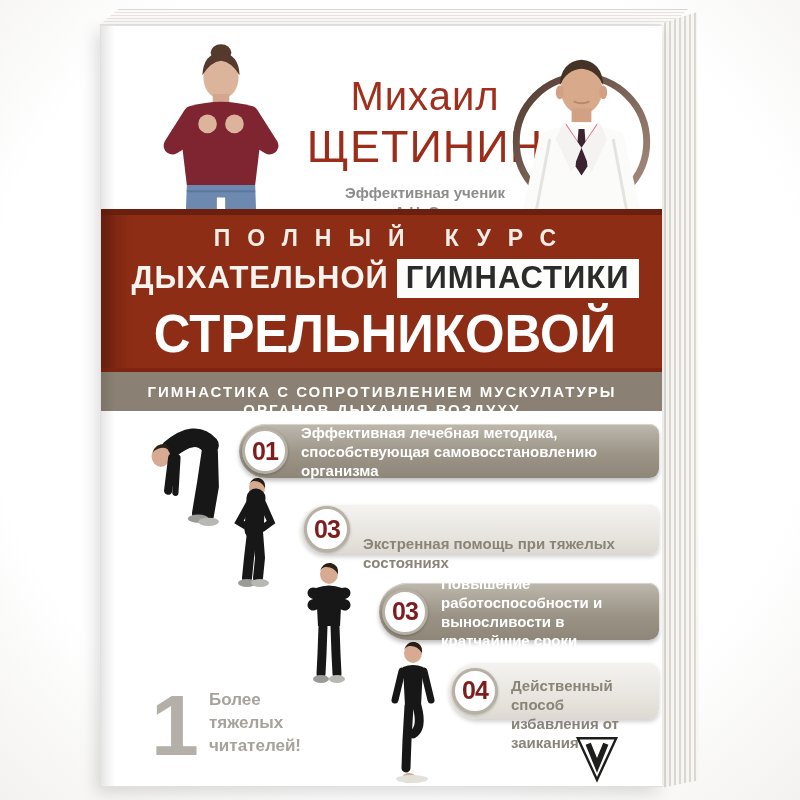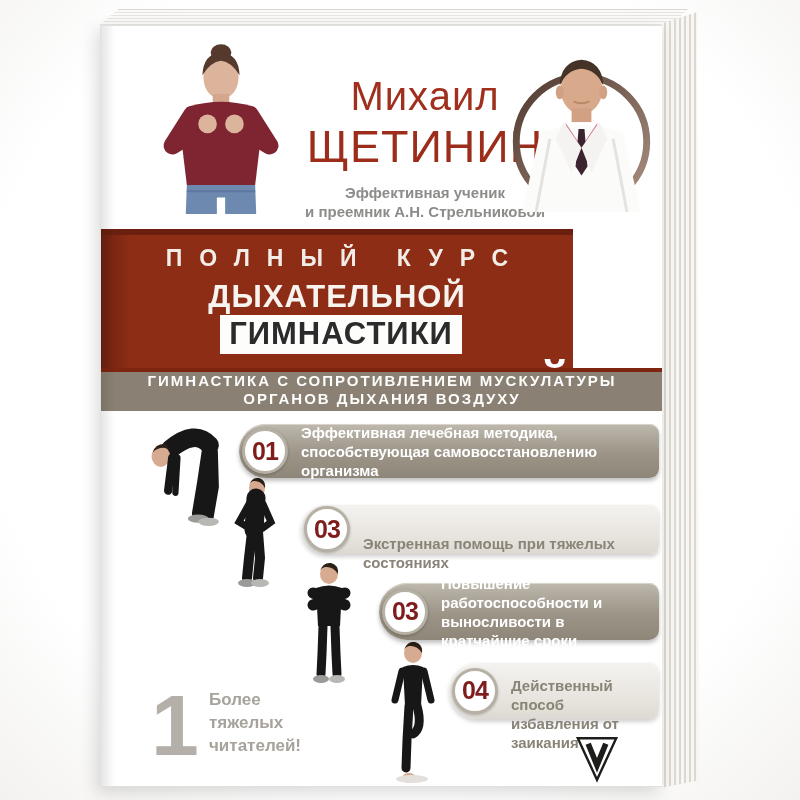--- a/index.html
+++ b/index.html
@@ -42,36 +42,36 @@
   
   .model-photo { position:absolute; left:16px; top:12px; width:208px; height:176px; }
   .author-block { position:absolute; left:204px; top:48px; width:240px; text-align:center; }
   .author-first { font-size:40px; color:#a0301d; letter-spacing:1px; }
   .author-last  { font-size:45px; color:#9c2d1a; letter-spacing:1px; margin-top:2px; }
   .author-cred  { margin-top:10px; font-size:15px; font-weight:bold; color:#8d8c8a; line-height:19px; }
   .doctor-photo { position:absolute; left:398px; top:20px; width:166px; height:166px; }
 
   
   .banner {
-    position:absolute; left:0; top:183px; width:472px; height:159px;
+    position:absolute; left:0; top:183px; width:568px; height:159px;
     background:linear-gradient(90deg,#6f2210 0,#8e2d15 30px,#8e2d15 100%);
-    text-align:center; color:#fff; z-index:5;margin-top:20px;
+    text-align:center; color:#fff; z-index:5;
   }
   .banner-top-shade { position:absolute; left:0; top:0; width:100%; height:6px; background:#6b1f0e; }
   .title-top { padding-top:16px; font-size:23px; font-weight:600; letter-spacing:17px; padding-left:17px; color:#f3ede7; }
   .title-mid { margin-top:7px; font-size:31px; font-weight:700; letter-spacing:1px; color:#f7f3ee; }
   .title-mid-boxed { display:inline-block; background:#fdfdfc; color:#2b2b2b; padding:1px 9px 2px; margin-left:8px; }
   .title-main { margin-top:5px; font-size:53px; font-weight:bold; letter-spacing:0; transform:scaleX(0.96); transform-origin:center; color:#ffffff; }
 
   
   .tagline {
     position:absolute; left:0; top:342px; width:562px; height:43px;
     background:#8a8073; border-top:4px solid #7d2511;
     text-align:center; color:#fdfdfc; font-weight:bold; font-size:15px;
-    letter-spacing:2px; line-height:18px; padding-top:0; z-index:5;
+    letter-spacing:2px; line-height:18px; padding-top:11px; z-index:5;
   }
 
   
   .pill { position:absolute; border-radius:29px 10px 10px 29px; display:flex; align-items:center; }
   .pill.dark  { background:linear-gradient(180deg,#beb8ad 0,#9b9487 55%,#8e8779 100%); box-shadow:0 3px 4px rgba(0,0,0,0.25), inset 0 1px 0 #d9d4cb; }
   .pill.light { background:linear-gradient(180deg,#f5f3f0 0,#e6e3dd 70%,#ddd9d2 100%); box-shadow:0 3px 4px rgba(0,0,0,0.18), inset 0 1px 0 #fbfaf8; }
   .pill-text { font-size:15px; line-height:19px; padding-left:62px; padding-right:10px; font-weight:bold; }
   .pill.dark  .pill-text { color:#ffffff; }
   .pill.light .pill-text { color:#8a8478;margin-top:47px; }
   .pill-num {

